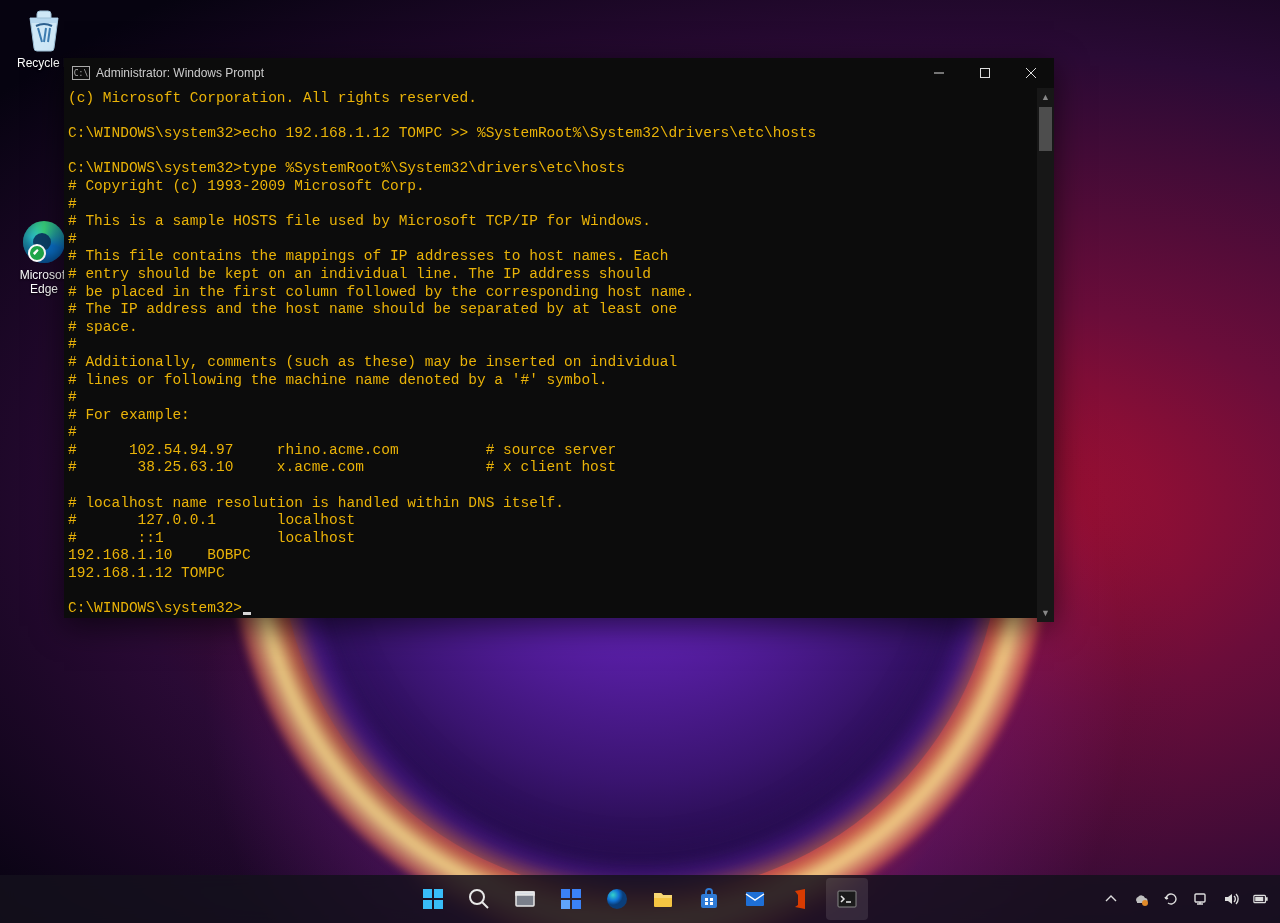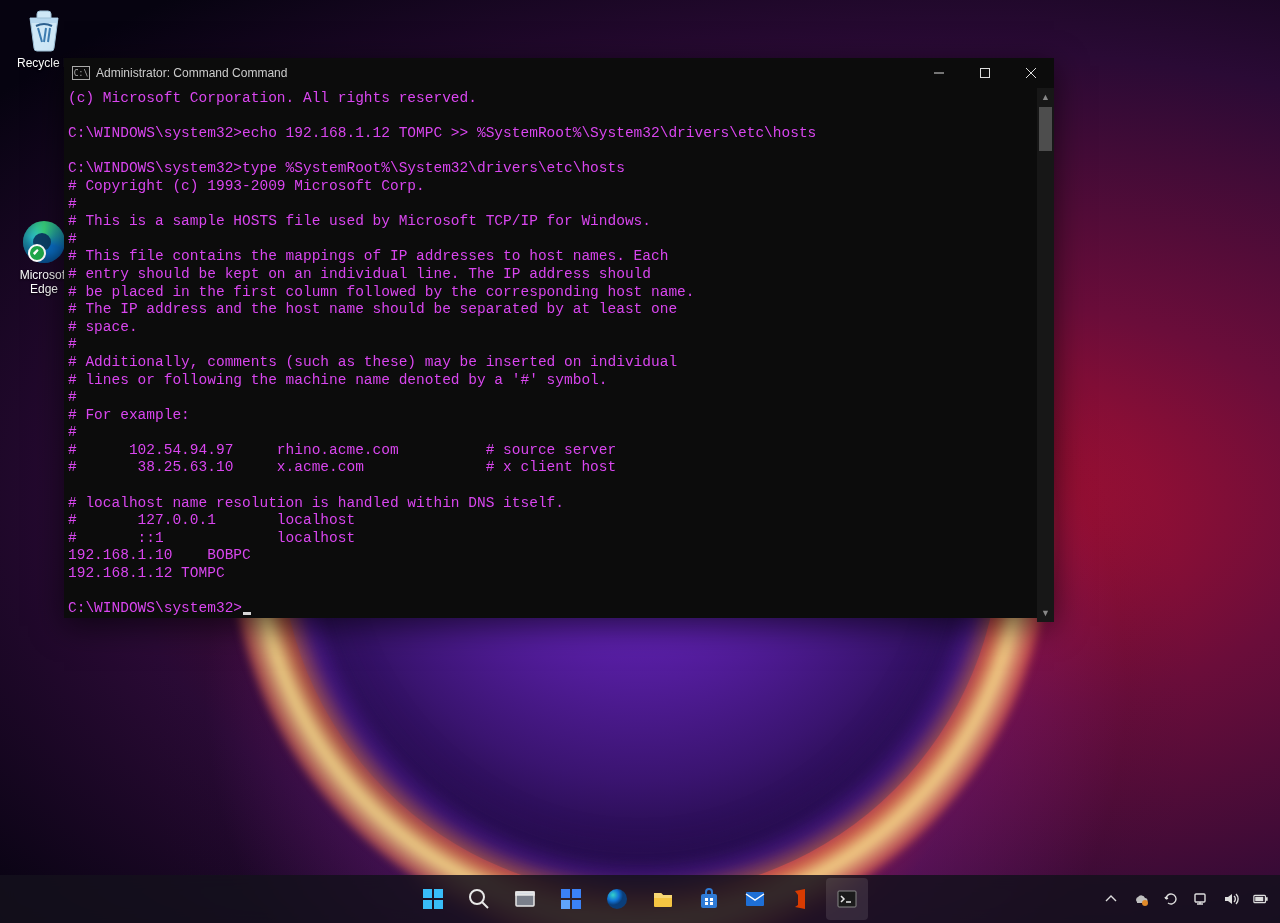--- a/index.html
+++ b/index.html
@@ -109,21 +109,21 @@
     position:relative;
     flex:1;
     display:flex;
   }
   .cmd-text{
     flex:1;
     padding: 2px 4px 4px 4px;
     font-family: Consolas, "Courier New", monospace;
     font-size: 14.5px;
     line-height: 17.6px;
-    color:#d946ef;
+    color:#eab308;
     white-space:pre;
     overflow:hidden;
   }
   .cursor{
     display:inline-block;width:8px;height:3px;background:#d7d7d7;vertical-align:baseline;
     position:relative; top:3px; margin-left:1px;
     animation:blink 1s steps(1) infinite;
   }
   @keyframes blink{50%{opacity:0;}}
 
@@ -188,21 +188,21 @@
   <div class="glyph" style="position:relative;">
     <div class="edge-glyph"></div>
     <div class="edge-badge"></div>
   </div>
   <div style="line-height:14px;">Microsoft Edge</div>
 </div>
 
 <div class="cmd-window">
   <div class="titlebar">
     <div class="icon">C:\</div>
-    <div class="title">Administrator: Command Command</div>
+    <div class="title">Administrator: Windows Prompt</div>
     <div class="spacer"></div>
     <div class="btn">
       <svg viewBox="0 0 10 10">
           <path d="M0 5 H10"></path>
         </svg>
     </div>
     <div class="btn">
       <svg viewBox="0 0 10 10">
           <rect x="0.5" y="0.5" width="9" height="9"></rect>
         </svg>

